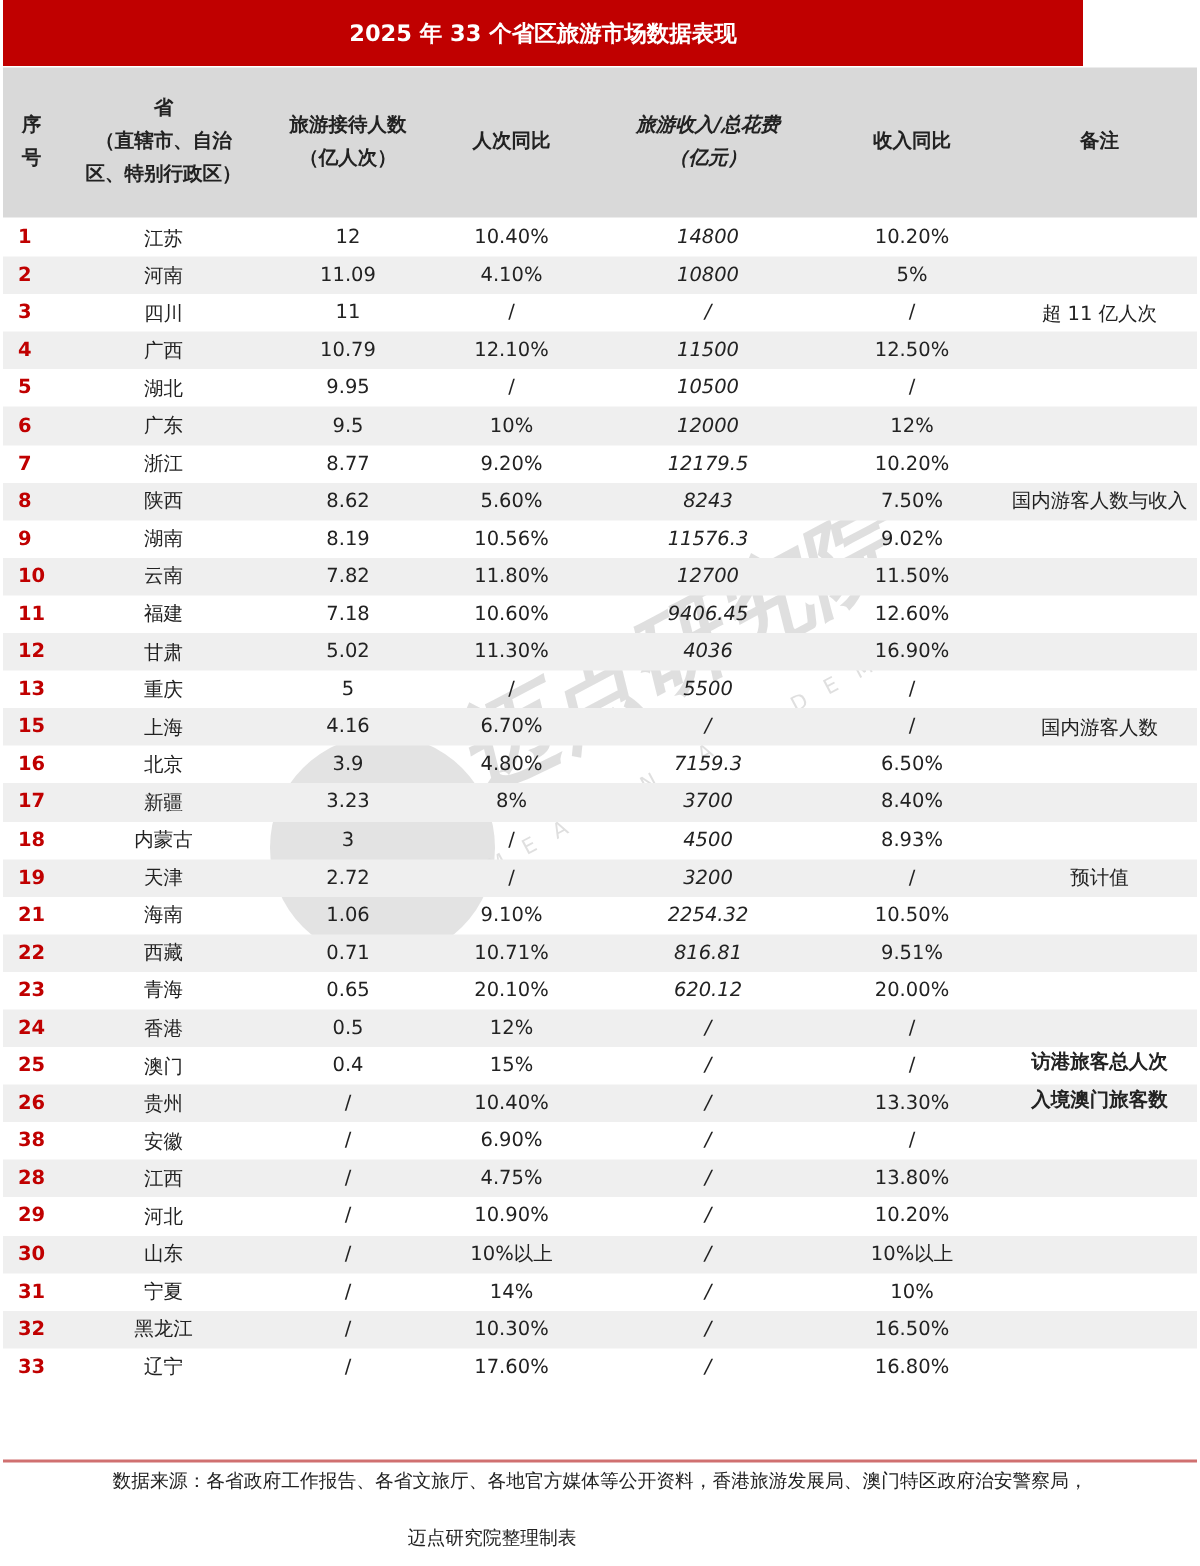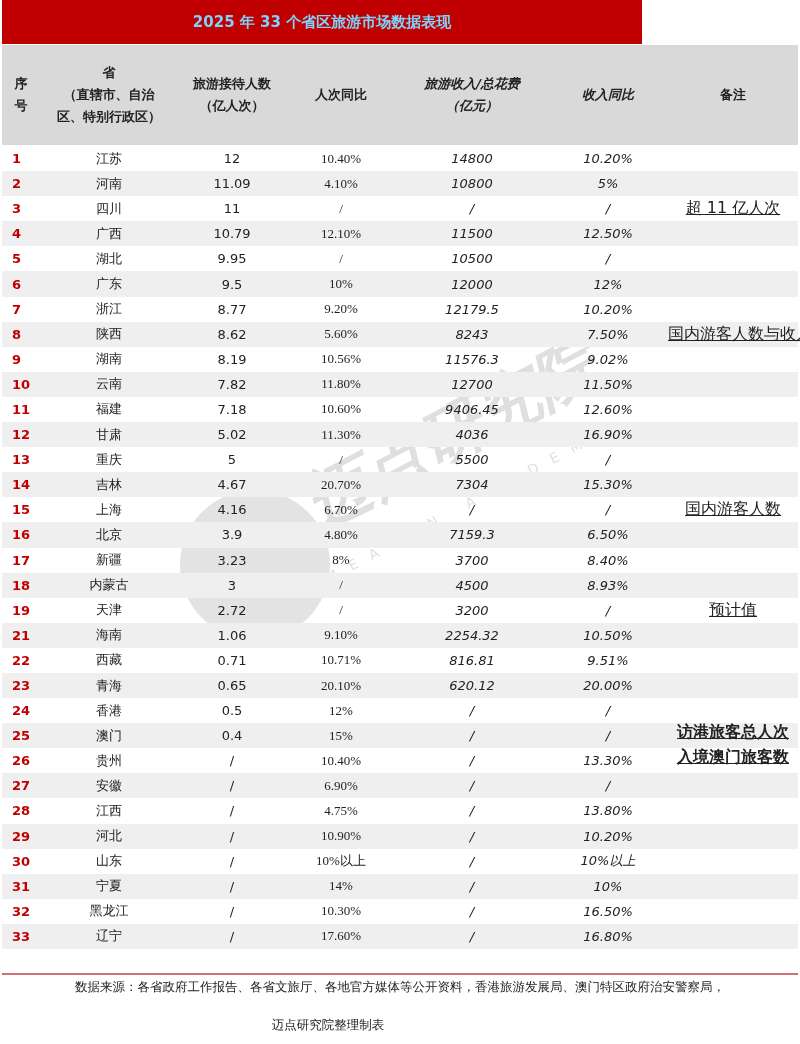--- a/index.html
+++ b/index.html
@@ -1,30 +1,30 @@
 <!DOCTYPE html>
 <html><head>
 <meta charset="utf-8">
 <style>
   html, body { margin:0; padding:0; background:#ffffff; }
   body { width:800px; height:1044px; position:relative; overflow:hidden;
          font-family:"DejaVu Sans","Liberation Sans",sans-serif; color:#222; }
-  .title-bar { position:absolute; left:2px; top:0; width:640px; height:44px; background:#c00000;
-               color:#7dd3fc; font-weight:bold; font-size:15px; display:flex; align-items:center; justify-content:center; }
+  .title-bar { position:absolute; left:2px; top:0; width:720px; height:44px; background:#c00000;
+               color:#ffffff; font-weight:bold; font-size:15px; display:flex; align-items:center; justify-content:center; }
   .header { position:absolute; left:2px; top:45px; width:796px; height:100px; background:#d9d9d9;
             display:flex; font-weight:bold; font-size:13px; color:#222; }
   .header > div { display:flex; align-items:center; justify-content:center; text-align:center; line-height:22px; white-space:pre-line; }
-  .c0 { width:38px; } .c1 { width:138px; } .c2 { width:108px; } .c3 { width:110px;font-family:Liberation Serif, serif; }
-  .c4 { width:152px;font-style:italic; } .c5 { width:120px;font-style:italic; } .c6 { width:130px; }
+  .c0 { width:38px; } .c1 { width:138px; } .c2 { width:108px; } .c3 { width:110px; }
+  .c4 { width:152px;font-style:italic; } .c5 { width:120px; } .c6 { width:130px; }
   .rows { position:absolute; left:2px; top:146px; width:796px; }
   .row { display:flex; height:25.1px; font-size:13px; align-items:center; }
   .row:nth-child(even) { background:#efefef; }
   .row > div { text-align:center; white-space:nowrap; }
   .row .c0 { color:#c00000; font-weight:bold; text-align:left; padding-left:10px; box-sizing:border-box; }
-  .row .c6 { font-size:16px;text-decoration:underline; }
+  .row .c6 { font-size:13px; }
   .row .c6.bold { font-weight:bold;margin-top:44px; }
   .red-line { position:absolute; left:2px; top:973px; width:796px; height:2px; background:#d07070; }
   .footer-source { position:absolute; left:0; top:979px; width:800px; text-align:center; font-size:12.5px; }
   .footer-maker { position:absolute; left:0; top:1017px; width:656px; text-align:center; font-size:12.5px; }
   .watermark { position:absolute; left:180px; top:420px; pointer-events:none; opacity:0.22; }
   .wm-circle { position:absolute; left:0; top:70px; width:150px; height:150px; border-radius:50%; background:#808080; }
   .wm-text { position:absolute; left:150px; top:40px; font-size:64px; font-weight:bold; color:#707070;
              transform:rotate(-28deg); transform-origin:left bottom; white-space:nowrap; font-style:italic; }
   .wm-sub { position:absolute; left:150px; top:150px; font-size:14px; letter-spacing:14px; color:#707070;
             transform:rotate(-28deg); transform-origin:left bottom; white-space:nowrap; }
@@ -167,29 +167,20 @@
     <div class="row">
       <div class="c0">13</div>
       <div class="c1">重庆</div>
       <div class="c2">5</div>
       <div class="c3">/</div>
       <div class="c4">5500</div>
       <div class="c5">/</div>
       <div class="c6"></div>
     </div>
     <div class="row">
-      <div class="c0">14</div>
-      <div class="c1">吉林</div>
-      <div class="c2">4.67</div>
-      <div class="c3">20.70%</div>
-      <div class="c4">7304</div>
-      <div class="c5">15.30%</div>
-      <div class="c6"></div>
-    </div>
-    <div class="row">
       <div class="c0">15</div>
       <div class="c1">上海</div>
       <div class="c2">4.16</div>
       <div class="c3">6.70%</div>
       <div class="c4">/</div>
       <div class="c5">/</div>
       <div class="c6">国内游客人数</div>
     </div>
     <div class="row">
       <div class="c0">16</div>
@@ -275,21 +266,21 @@
     <div class="row">
       <div class="c0">26</div>
       <div class="c1">贵州</div>
       <div class="c2">/</div>
       <div class="c3">10.40%</div>
       <div class="c4">/</div>
       <div class="c5">13.30%</div>
       <div class="c6"></div>
     </div>
     <div class="row">
-      <div class="c0">27</div>
+      <div class="c0">38</div>
       <div class="c1">安徽</div>
       <div class="c2">/</div>
       <div class="c3">6.90%</div>
       <div class="c4">/</div>
       <div class="c5">/</div>
       <div class="c6"></div>
     </div>
     <div class="row">
       <div class="c0">28</div>
       <div class="c1">江西</div>

